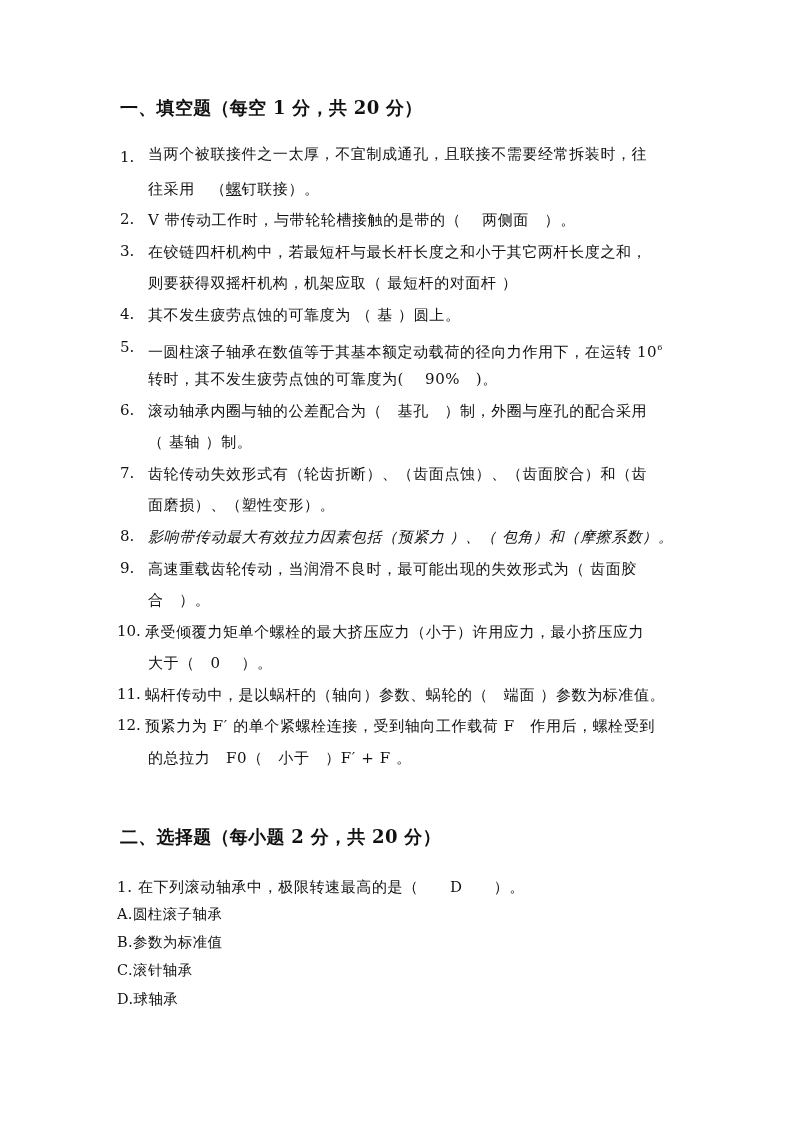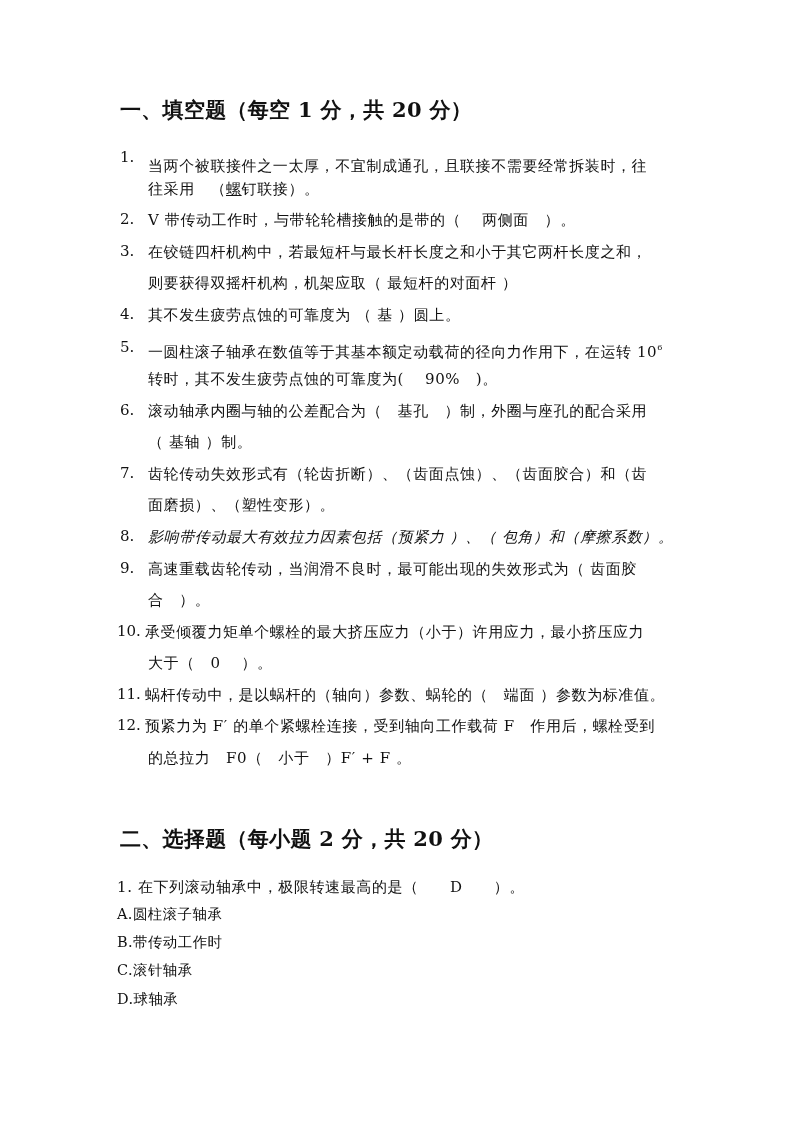--- a/index.html
+++ b/index.html
@@ -1,36 +1,36 @@
 <!DOCTYPE html>
 <html><head>
 <meta charset="utf-8">
 <style>
   html, body { margin:0; padding:0; background:#ffffff; }
   body { width:793px; height:1122px; position:relative; overflow:hidden;
          font-family: "DejaVu Serif", "Liberation Serif", serif; color:#111; }
   .page { position:absolute; left:0; top:0; width:793px; height:1122px; }
-  .section-title { position:absolute; left:120px; font-weight:bold; font-size:21px; letter-spacing:0.3px; }
+  .section-title { position:absolute; left:120px; font-weight:bold; font-size:18px; letter-spacing:0.3px; }
   .line { position:absolute; font-size:15px; white-space:nowrap; letter-spacing:0.6px; line-height:20px; }
   .num { position:absolute; left:120px; font-size:15px; white-space:nowrap; }
   .num-wide { left:117px; }
   .u { text-decoration:underline; }
   sup { font-size:8px; vertical-align:7px; }
   .opt { position:absolute; left:117px; font-size:14.5px; white-space:nowrap; letter-spacing:0.4px; }
   .footer { position:absolute; top:1046px; left:0; width:793px; text-align:center; font-size:13px; font-weight:bold; letter-spacing:0.4px; }
 </style>
 </head>
 <body>
 
 <div class="page">
 
   <div class="section-title" style="top:96px;">一、填空题（每空 1 分，共 20 分）</div>
 
   <div class="num" style="top:148px;">1.</div>
-  <div class="line" style="left:148px; top:156px;text-align:center;">当两个被联接件之一太厚，不宜制成通孔，且联接不需要经常拆装时，往</div>
+  <div class="line" style="left:148px; top:144px;text-align:center;">当两个被联接件之一太厚，不宜制成通孔，且联接不需要经常拆装时，往</div>
   <div class="line" style="left:148px; top:179px;"><span>往采用　（</span><span class="u">螺</span><span>钉联接）。</span></div>
 
   <div class="num" style="top:210px;">2.</div>
   <div class="line" style="left:148px; top:210px;">V 带传动工作时，与带轮轮槽接触的是带的（　 两侧面　）。</div>
 
   <div class="num" style="top:242px;">3.</div>
   <div class="line" style="left:148px; top:242px;">在铰链四杆机构中，若最短杆与最长杆长度之和小于其它两杆长度之和，</div>
   <div class="line" style="left:148px; top:273px;">则要获得双摇杆机构，机架应取（ 最短杆的对面杆 ）</div>
 
   <div class="num" style="top:305px;">4.</div>
@@ -62,17 +62,17 @@
   <div class="num num-wide" style="top:685px;">11.</div>
   <div class="line" style="left:145px; top:685px;">蜗杆传动中，是以蜗杆的（轴向）参数、蜗轮的（　端面 ）参数为标准值。</div>
 
   <div class="num num-wide" style="top:716px;">12.</div>
   <div class="line" style="left:145px; top:716px;">预紧力为 F′ 的单个紧螺栓连接，受到轴向工作载荷 F　作用后，螺栓受到</div>
   <div class="line" style="left:148px; top:748px;">的总拉力　F0（　小于　）F′ + F 。</div>
 
   <div class="section-title" style="top:825px;">二、选择题（每小题 2 分，共 20 分）</div>
   <div class="line" style="left:117px; top:877px;">1. 在下列滚动轴承中，极限转速最高的是（　　D　　）。</div>
   <div class="opt" style="top:905px;">A.圆柱滚子轴承</div>
-  <div class="opt" style="top:933px;">B.带传动工作时</div>
+  <div class="opt" style="top:933px;">B.参数为标准值</div>
   <div class="opt" style="top:961px;">C.滚针轴承</div>
   <div class="opt" style="top:990px;">D.球轴承</div>
 
 </div>
 
 </body></html>

